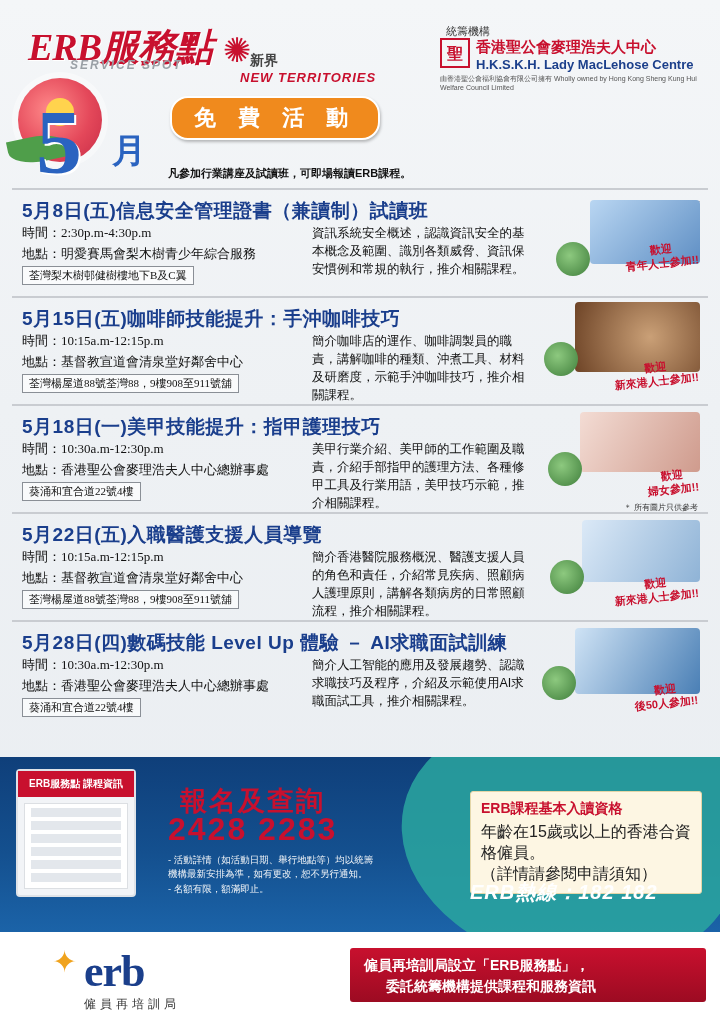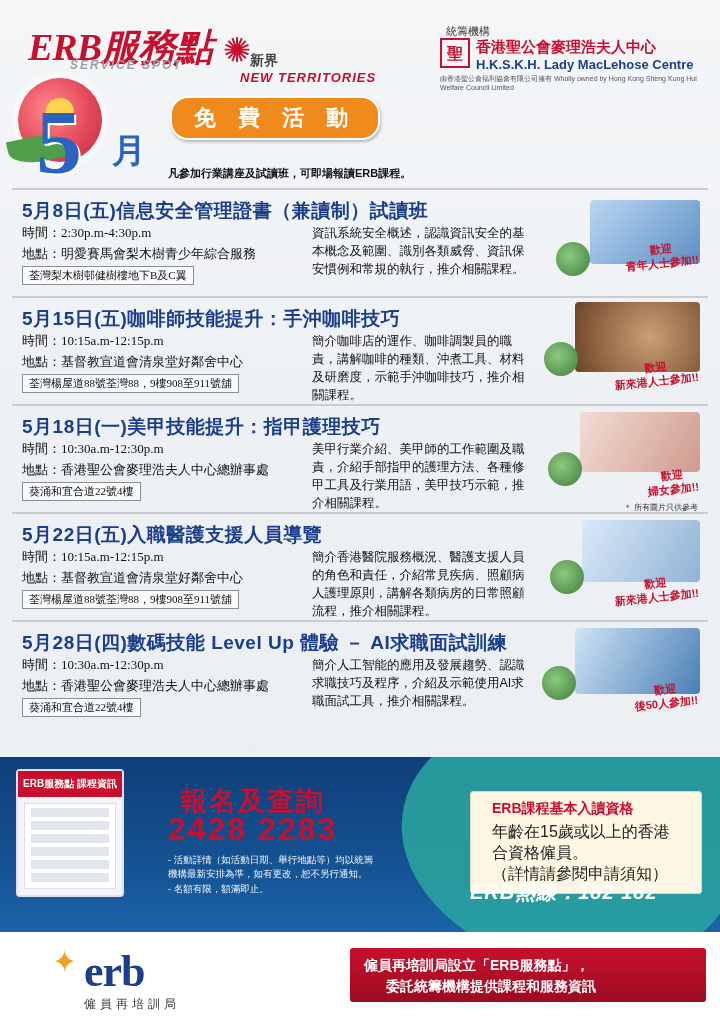--- a/index.html
+++ b/index.html
@@ -160,21 +160,21 @@
     position:absolute; left:0; top:757px; width:720px; height:175px;
     background:linear-gradient(180deg,#0f3f7a 0%,#14508f 55%,#1b63a8 100%);
     overflow:hidden;
   }
   .footer-swoosh {
     position:absolute; left:400px; top:-40px; width:340px; height:250px;
     background:#2aa7a0; border-radius:50% 0 50% 50%;
     opacity:.85; transform:rotate(12deg);
   }
   .kiosk {
-    position:absolute; left:16px; top:12px; width:108px; height:128px;
+    position:absolute; left:16px; top:12px; width:120px; height:128px;
     background:#f2f4f7; border:2px solid #dfe3e8; border-radius:4px;
   }
   .kiosk-top {
     position:absolute; left:0; top:0; width:100%; height:26px;
     background:#c8102e; color:#fff; font-size:10px; font-weight:bold;
     text-align:center; line-height:26px;
   }
   .kiosk-body { position:absolute; left:6px; top:32px; right:6px; bottom:6px;
     background:#fff; border:1px solid #dcdfe3; }
   .kiosk-row { height:9px; margin:4px 6px; background:#e3e7ec; }
@@ -186,21 +186,21 @@
     position:absolute; left:168px; top:54px; font-size:32px; font-weight:bold;
     color:#c8102e; letter-spacing:2px;
   }
   .footer-notes {
     position:absolute; left:168px; top:96px; width:230px;
     font-size:9.5px; color:#f2f5f8; line-height:1.5;
   }
   .elig-box {
     position:absolute; left:470px; top:34px; width:232px;
     background:#fdf6e3; border:1px solid #e3d6a8; border-radius:3px;
-    padding:8px 21px;
+    padding:8px 10px;
   }
   .elig-title { font-size:14px; font-weight:bold; color:#c8102e; margin-bottom:4px;}
   .elig-l1 { font-size:16px; color:#222; }
   .elig-l2 { font-size:16px; color:#222; }
   .hotline {
     position:absolute; left:470px; top:122px;
     font-size:20px; font-weight:bold; color:#ffffff; font-style:italic;
     letter-spacing:1px;
   }
 

